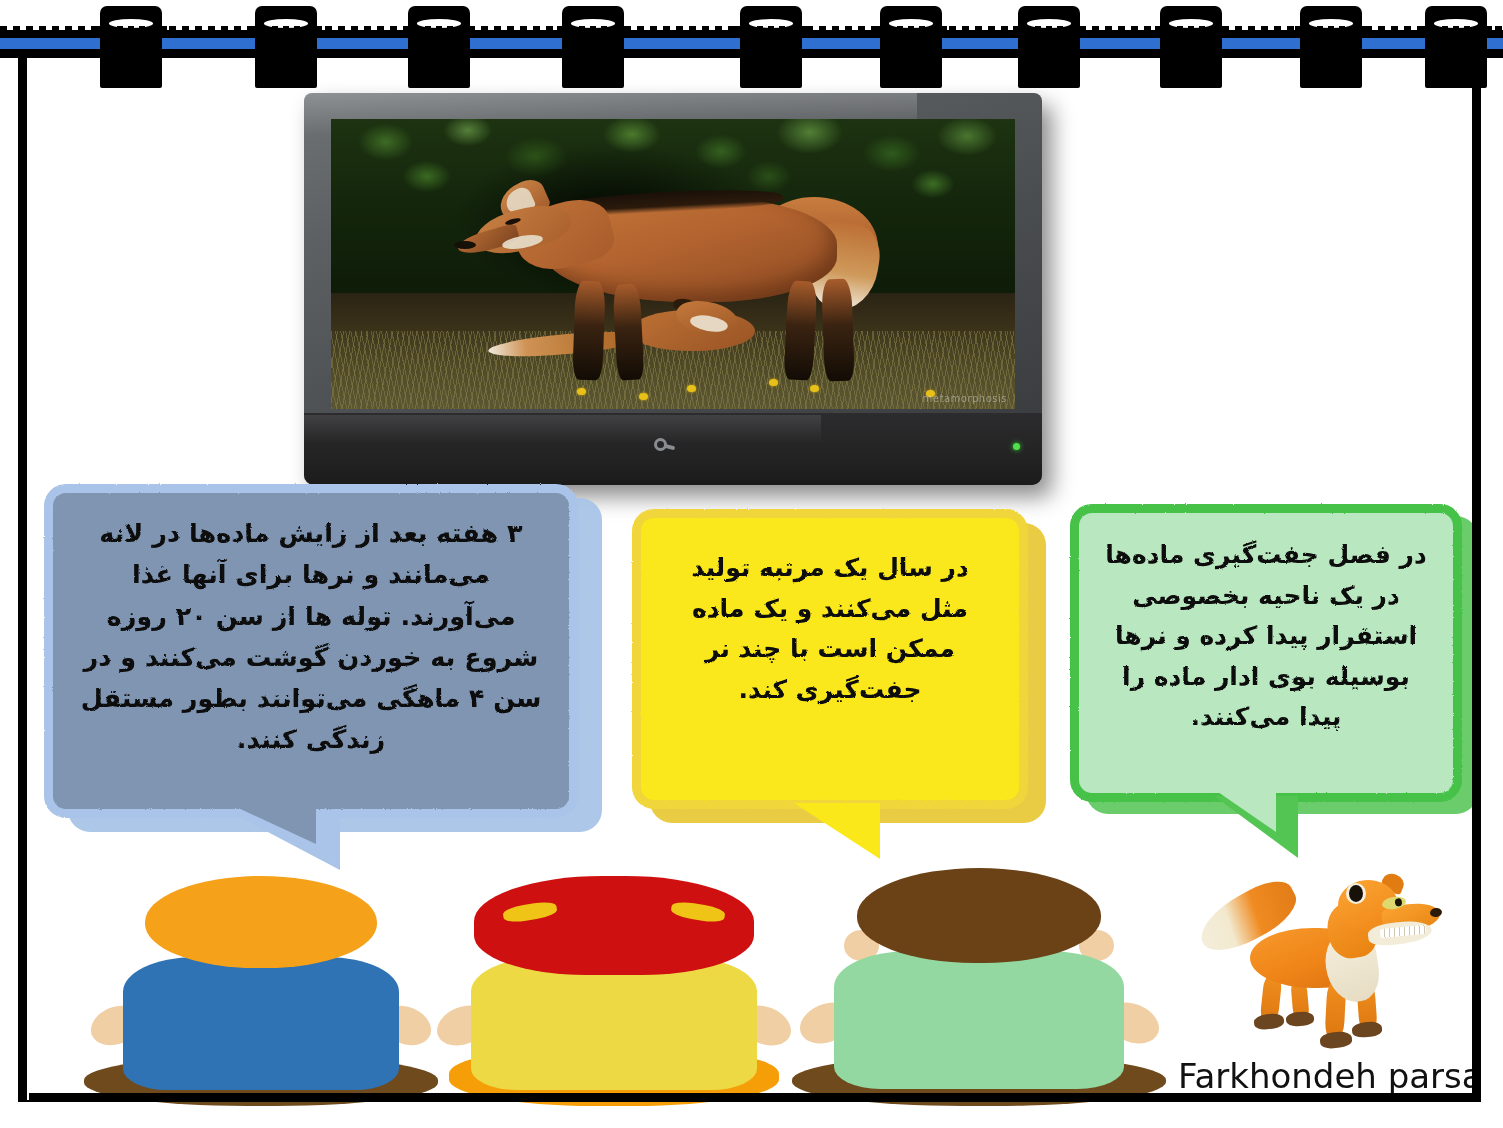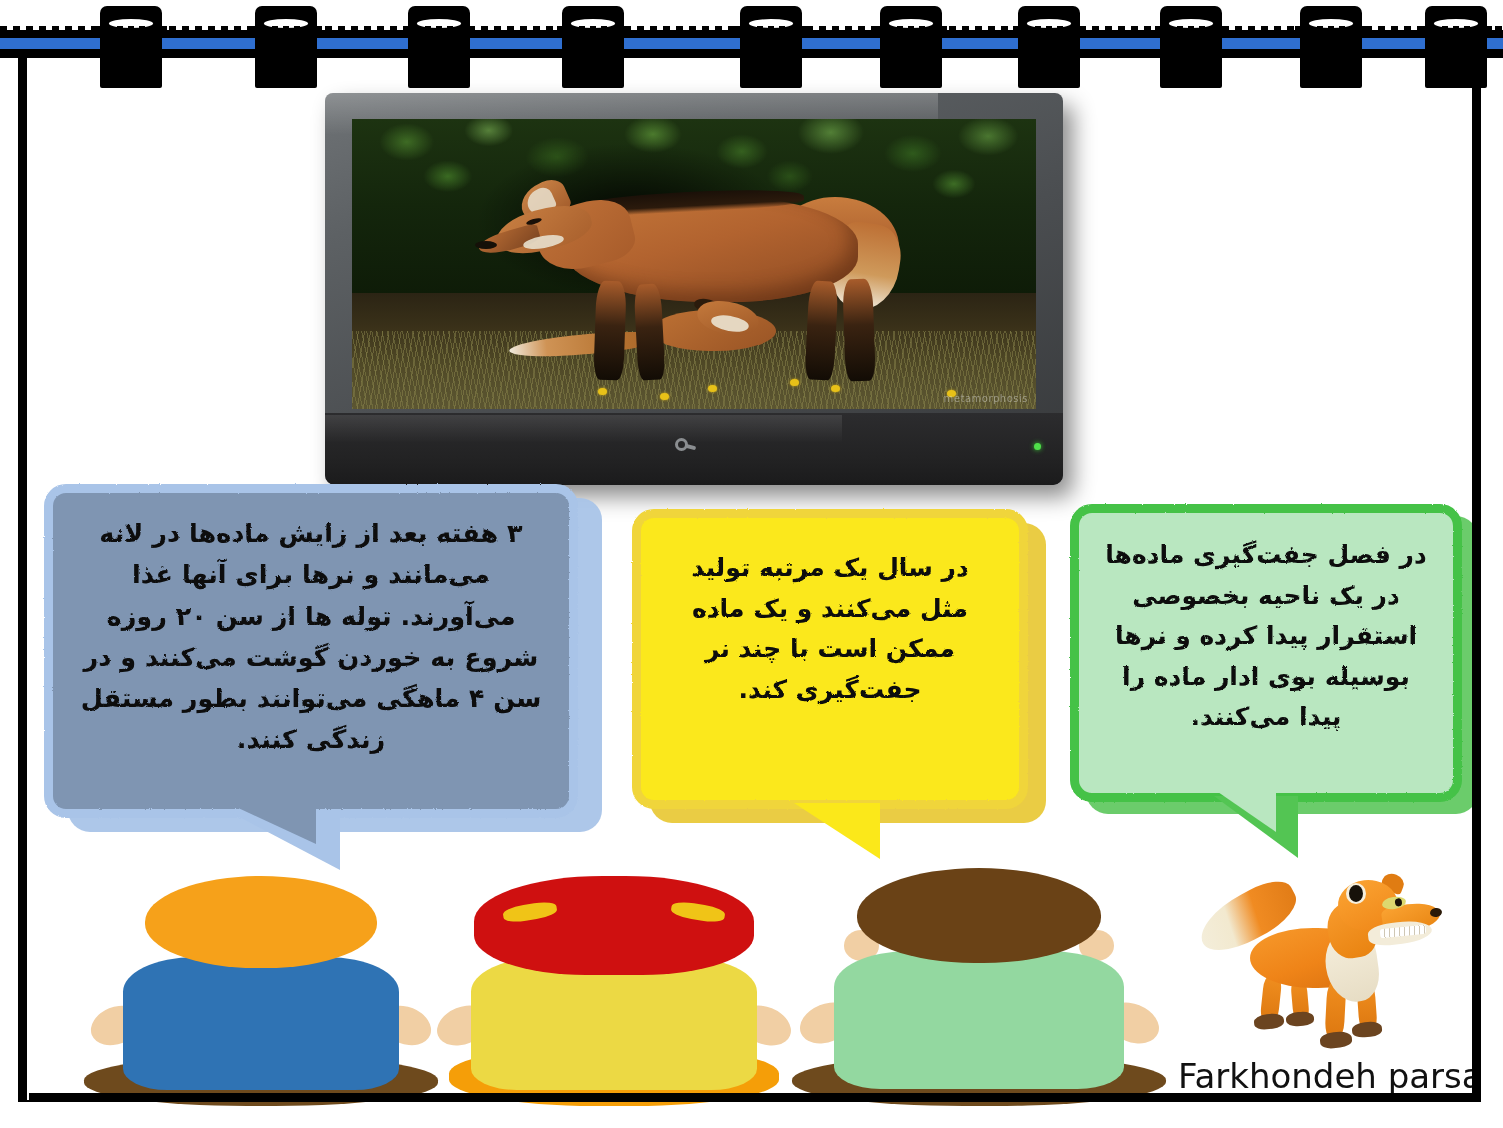--- a/index.html
+++ b/index.html
@@ -61,21 +61,21 @@
   }
   .ring::after {
     content: ""; position: absolute; left: -5px; top: 20px;
     width: 72px; height: 5px;
     background: repeating-linear-gradient(to right,
         #000 0px, #000 6px, transparent 6px, transparent 11px);
   }
 
   
   #tv {
-    position: absolute; left: 325px; top: 93px; width: 738px; height: 392px;
+    position: absolute; left: 304px; top: 93px; width: 738px; height: 392px;
     z-index: 20;
   }
   .tv-bezel {
     position: absolute; inset: 0;
     background: linear-gradient(160deg, #6f7376 0%, #5d6164 22%, #4b4e51 55%, #36383a 100%);
     border-radius: 8px 8px 10px 10px;
     box-shadow: 10px 12px 22px rgba(0,0,0,0.45);
   }
   .tv-bezel-gloss {
     position: absolute; left: 0; top: 0; width: 83%; height: 42px;

